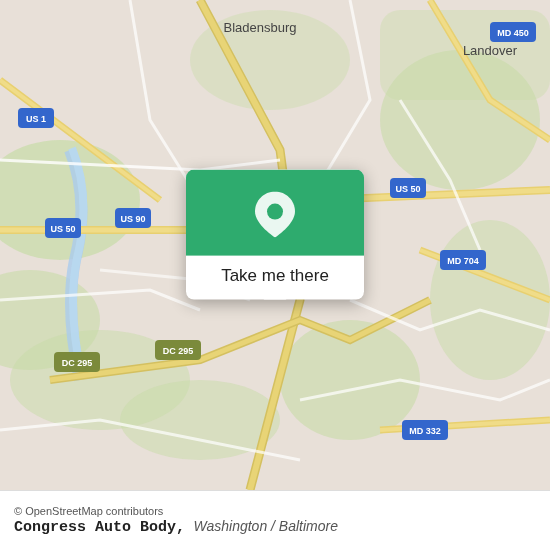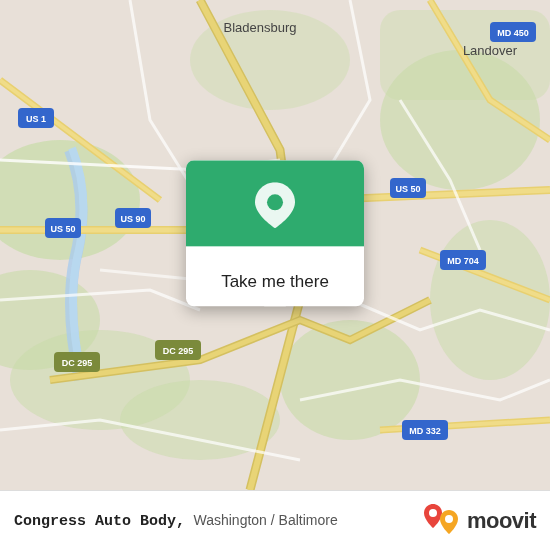--- a/index.html
+++ b/index.html
@@ -50,21 +50,21 @@
       padding: 22px 0 18px 0;
     }
 
     
     .pin-icon {
       width: 40px;
       height: 46px;
     }
 
     #popup-label {
-      padding: 26px 16px 14px 16px;
+      padding: 10px 16px 14px 16px;
       font-size: 17px;
       color: #222;
       font-weight: 500;
       text-align: center;
       cursor: pointer;
       user-select: none;
     }
 
     
     #popup-card::after {
@@ -215,31 +215,20 @@
         <path d="M20 0 C9 0 0 9 0 20 C0 33 20 46 20 46 C20 46 40 33 40 20 C40 9 31 0 20 0Z" fill="white" opacity="0.9"></path>
         <circle cx="20" cy="20" r="8" fill="#2eab6e"></circle>
       </svg>
     </div>
     <div id="popup-label">Take me there</div>
   </div>
 </div>
 
 <div id="footer-bar">
   <div id="footer-left">
+    <span id="footer-copyright">© OpenStreetMap contributors</span>
     <div>
       <span id="footer-title" style="font-weight: bold; font-size: 15px; font-family: Liberation Mono, monospace;">Congress Auto Body,</span>
-      <span id="footer-subtitle" style="font-size: 14px; color: rgb(85, 85, 85); margin-left: 4px;">Washington / Baltimore</span>
+      <span id="footer-subtitle" style="font-size: 14px; color: rgb(85, 85, 85); margin-left: 4px; font-style: italic;">Washington / Baltimore</span>
     </div>
   </div>
 
-  <div id="moovit-logo">
-
-    <svg width="38" height="38" viewBox="0 0 38 38" xmlns="http://www.w3.org/2000/svg">
-
-      <path d="M10 2 C5 2 1 6 1 11 C1 18 10 26 10 26 C10 26 19 18 19 11 C19 6 15 2 10 2Z" fill="#e8453c"></path>
-      <circle cx="10" cy="11" r="4" fill="white"></circle>
-
-      <path d="M26 8 C21 8 17 12 17 17 C17 24 26 32 26 32 C26 32 35 24 35 17 C35 12 31 8 26 8Z" fill="#f5a623"></path>
-      <circle cx="26" cy="17" r="4" fill="white"></circle>
-    </svg>
-    <span style="font-size:22px;font-weight:bold;color:#333;letter-spacing:-0.5px;">moovit</span>
-  </div>
 </div>
 
 </body></html>

